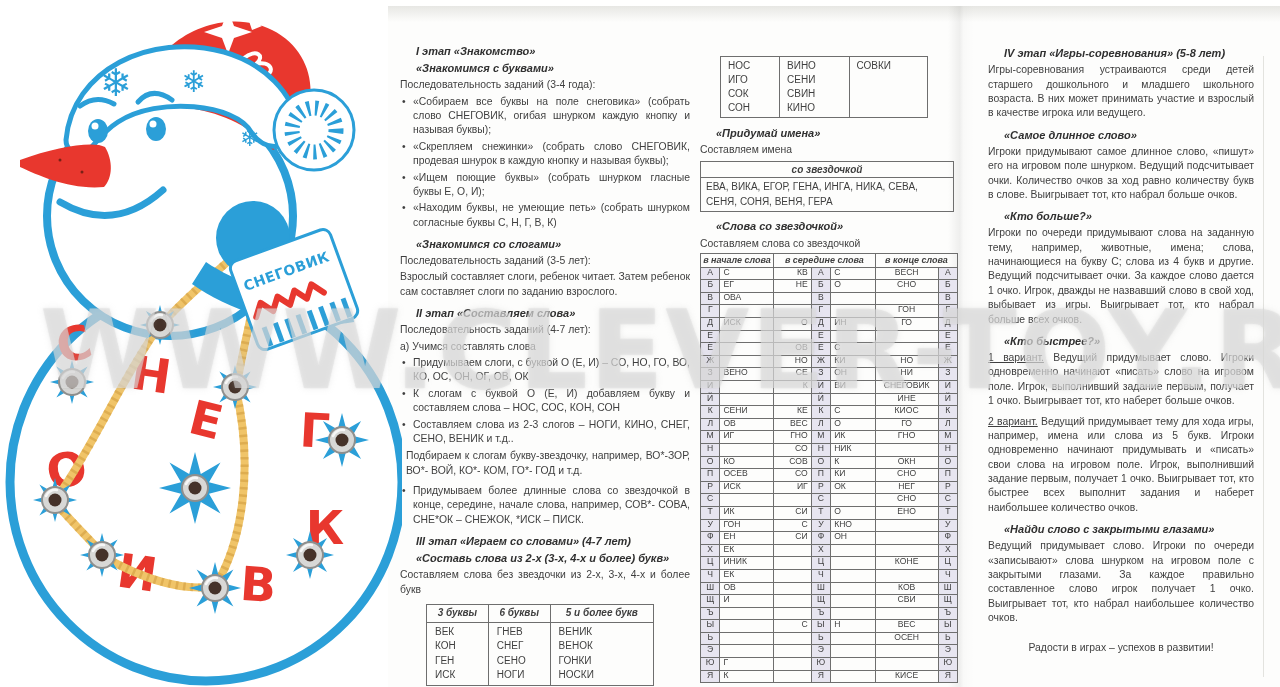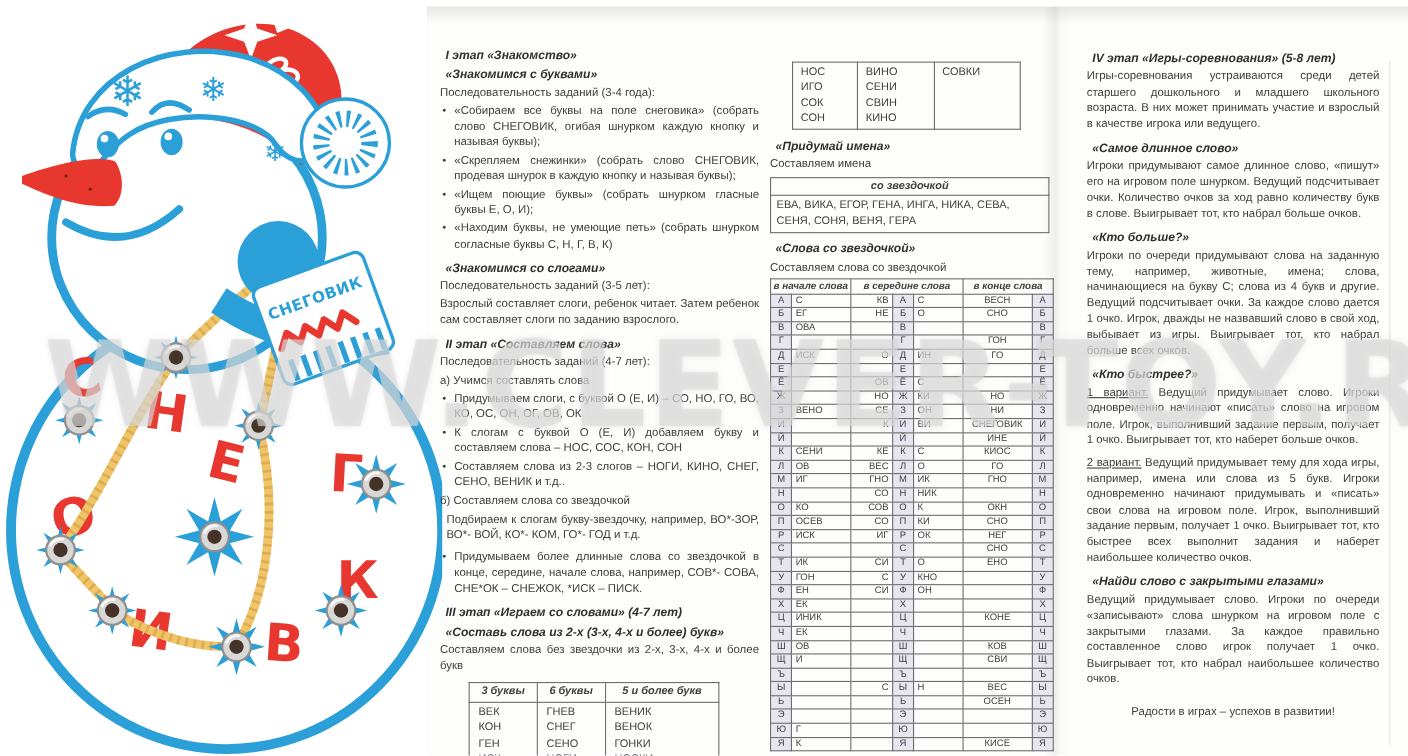--- a/index.html
+++ b/index.html
@@ -10,21 +10,21 @@
   .page-area .top-edge{position:absolute;left:0;top:0;right:0;height:16px;
          background:linear-gradient(#e7e7e4,#fdfdfc);}
   .fold{position:absolute;left:560px;top:0;bottom:0;width:26px;z-index:1;
         background:linear-gradient(90deg,rgba(0,0,0,0) 0%,rgba(0,0,0,0.06) 45%,rgba(0,0,0,0.015) 60%,rgba(0,0,0,0) 100%);}
   .edge-r{position:absolute;right:16px;top:50px;bottom:10px;width:1px;background:#e3e3df;}
   
   .col{position:absolute;z-index:3;text-align:justify;font-size:10.4px;line-height:1.38;}
   .col1{left:400px;top:44px;width:290px;}
   .col2{left:700px;top:46px;width:205px;}
   .col3{left:988px;top:46px;width:266px;}
-  .stage-h{font-weight:bold;font-style:italic;font-size:11px;margin:7px 5px 2px;color:#303030;text-align:left;}
+  .stage-h{font-weight:bold;font-style:italic;font-size:11px;margin:7px 16px 2px;color:#303030;text-align:left;}
   .first{margin-top:0;}
   .seq{margin:1px 0 2px;}
   p{margin:2px 0 6px;}
   ul.bul{margin:1px 0 3px;padding-left:13px;list-style:none;}
   ul.bul li{margin:0 0 2px;position:relative;}
   ul.bul li::before{content:"\2022";position:absolute;left:-11px;top:0;}
   .u{text-decoration:underline;}
   .closing{text-align:center;margin-top:16px;}
   
   table{border-collapse:collapse;}
@@ -220,21 +220,20 @@
     <div class="seq">Последовательность заданий (3-5 лет):</div>
     <p>Взрослый составляет слоги, ребенок читает. Затем ребенок сам составляет слоги по заданию взрослого.</p>
     <div class="stage-h">II этап «Составляем слова»</div>
     <div class="seq">Последовательность заданий (4-7 лет):</div>
     <div class="seq">а)  Учимся составлять слова</div>
     <ul class="bul">
       <li>Придумываем слоги, с буквой О (Е, И) – СО, НО, ГО, ВО, КО, ОС, ОН, ОГ, ОВ, ОК</li>
       <li>К слогам с буквой О (Е, И)  добавляем букву и составляем слова – НОС, СОС, КОН, СОН</li>
       <li>Составляем слова из 2-3 слогов – НОГИ, КИНО, СНЕГ, СЕНО, ВЕНИК и т.д..</li>
     </ul>
-    <div class="seq">б)  Составляем слова со звездочкой</div>
     <p style="margin-left:6px">Подбираем к слогам букву-звездочку, например, ВО*-ЗОР, ВО*- ВОЙ, КО*- КОМ, ГО*- ГОД и т.д.</p>
     <ul class="bul">
       <li>Придумываем более длинные слова со звездочкой в конце, середине, начале слова, например, СОВ*- СОВА, СНЕ*ОК – СНЕЖОК, *ИСК – ПИСК.</li>
     </ul>
     <div class="stage-h">III этап «Играем со словами» (4-7 лет)</div>
     <div class="stage-h" style="margin-top:1px">«Составь слова из 2-х (3-х, 4-х и более) букв»</div>
     <p>Составляем слова без звездочки из 2-х, 3-х, 4-х и более букв</p>
     <table class="len-table">
       <thead>
           <tr id="len-head">

